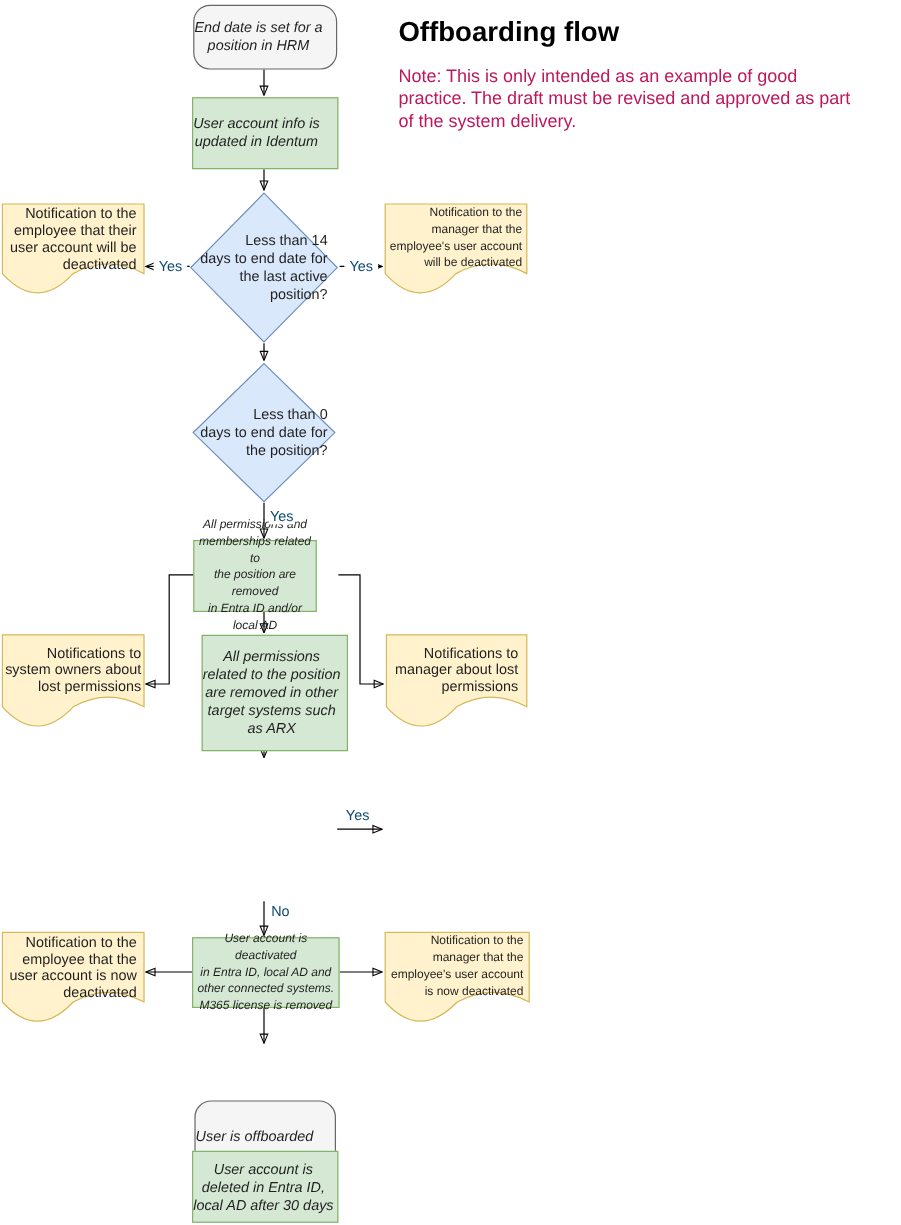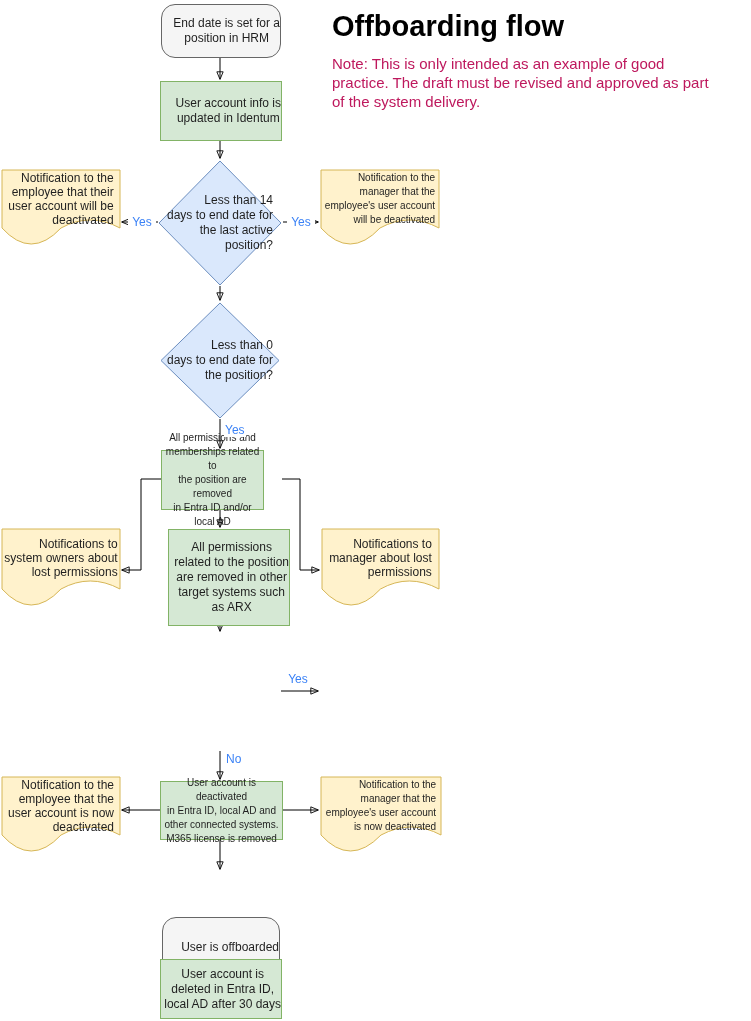--- a/index.html
+++ b/index.html
@@ -3,36 +3,36 @@
 <meta charset="utf-8">
 <style>
   html,body{margin:0;padding:0;background:#fff;}
   .canvas{
     position:relative;width:751px;height:1021px;background:#fff;overflow:hidden;
     font-family:"Liberation Sans",sans-serif;color:#1f1f1f;
   }
   svg.edges{position:absolute;left:0;top:0;width:751px;height:1021px;}
   svg.edges path{fill:none;stroke:#000;stroke-width:1;}
   .node{position:absolute;box-sizing:border-box;}
-  .rect{display:flex;align-items:center;justify-content:flex-end;text-align:center;
-        border:1px solid;font-size:12px;line-height:15px;white-space:pre-line;}
+  .rect{display:flex;align-items:center;justify-content:flex-start;text-align:center;
+        border:1px solid;font-size:12px;line-height:15px;white-space:pre-line;font-style:italic;}
   .rect.green{background:var(--green-fill);border-color:var(--green-stroke);}
   .rect.rounded{background:var(--gray-fill);border-color:var(--gray-stroke);border-radius:14px;}
   .rect.small{font-size:10px;line-height:14px;}
   .shape{position:absolute;left:0;top:0;width:100%;height:100%;}
   .diamond polygon{fill:var(--blue-fill);stroke:var(--blue-stroke);stroke-width:1;}
   .notepath{fill:var(--yellow-fill);stroke:var(--yellow-stroke);stroke-width:1;}
   .txt{position:absolute;left:0;top:0;right:0;bottom:0;display:flex;align-items:center;
        justify-content:center;text-align:right;font-size:12px;line-height:15px;white-space:pre-line;}
   .note-node .txt{bottom:auto;height:69%;line-height:14px;}
   .txt.small{font-size:10px;line-height:14px;}
-  .edge-label{position:absolute;font-size:12px;color:#3b82f6;background:#fff;
+  .edge-label{position:absolute;font-size:12px;color:#0c4a6e;background:#fff;
               text-align:center;line-height:14px;padding:0 1px;white-space:nowrap;}
   .header{position:absolute;left:332px;top:12px;width:408px;}
-  .header h1{margin:0;font-size:29px;line-height:28px;font-weight:bold;color:#000;}
+  .header h1{margin:0;font-size:23px;line-height:28px;font-weight:bold;color:#000;}
   .header p{margin:14px 0 0 0;font-size:15px;line-height:19px;color:#be185d;white-space:pre-line;}
 </style>
 </head>
 <body>
 
 <div class="canvas">
 
   <svg class="edges" aria-hidden="true">
     <defs>
       <marker id="arrow" viewBox="0 0 10 10" refX="9" refY="5" markerWidth="9" markerHeight="9" orient="auto">

